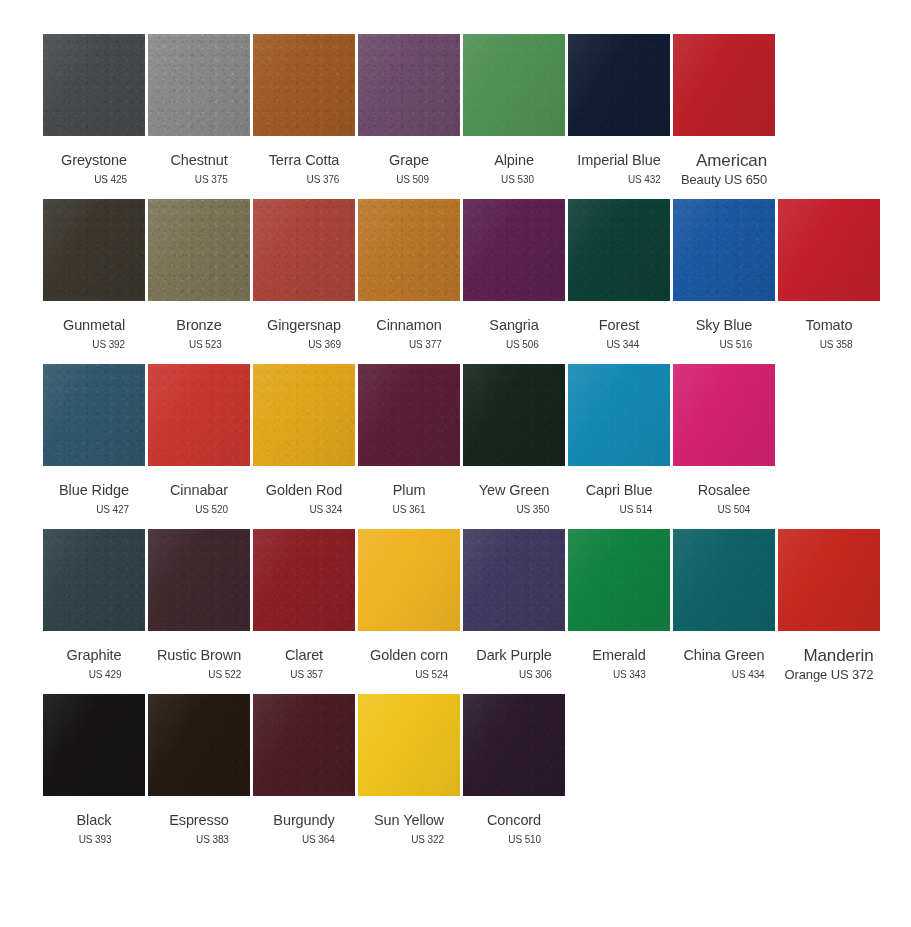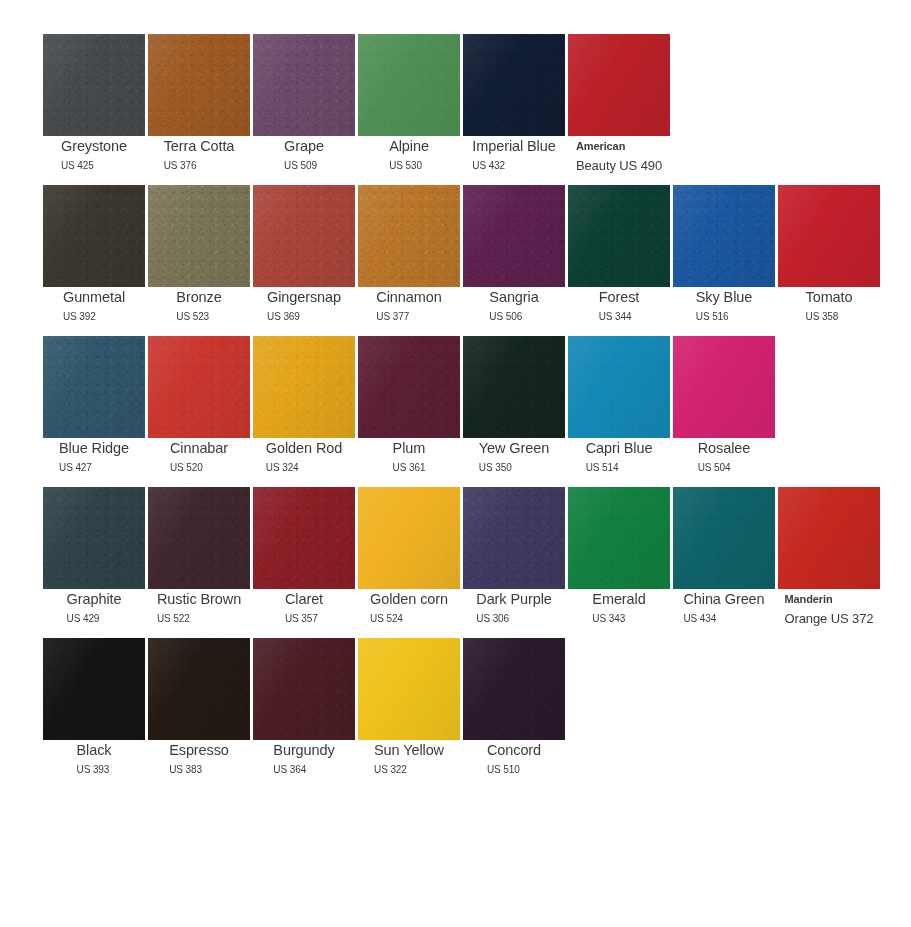--- a/index.html
+++ b/index.html
@@ -66,57 +66,67 @@
   .chip .sheen {
     position: absolute;
     inset: 0;
     background:
       linear-gradient(123deg, rgba(255,255,255,.085) 0%, rgba(255,255,255,0) 38%, rgba(0,0,0,.075) 100%);
     pointer-events: none;
   }
   .chip.smooth .grain { opacity: .30; }
 
   .label {
-    margin-top: 1px;
-    text-align: left;
+    margin-top: 15px;
+    text-align: right;
     line-height: 19px;
     letter-spacing: -0.1px;
   }
   .label .nm {
     display: block;
     font-size: 14.5px;
     white-space: nowrap;
   }
   .label .cd {
     display: block;
     font-size: 10px;
     white-space: nowrap;
   }
   .label.tight .nm,
   .label.tight .cd {
     font-size: 13px;
   }
-  .label.tight .nm { font-size: 11px; font-weight: bold; }
+  .label.tight .nm { font-size: 17px; }
 </style>
 </head>
 <body>
 
 <div id="chart">
     <div class="swatch-row">
       <div class="swatch-cell">
         <div class="chip" style="background-color: rgb(70, 74, 77);">
           <div class="grain"></div>
           <div class="sheen"></div>
         </div>
         <div class="label">
           <span class="nm">Greystone</span>
           <span class="cd">US 425</span>
         </div>
       </div>
       <div class="swatch-cell">
+        <div class="chip">
+          <div class="grain"></div>
+          <div class="sheen"></div>
+        </div>
+        <div class="label">
+          <span class="nm">Chestnut</span>
+          <span class="cd">US 375</span>
+        </div>
+      </div>
+      <div class="swatch-cell">
         <div class="chip" style="background-color: rgb(158, 90, 36);">
           <div class="grain"></div>
           <div class="sheen"></div>
         </div>
         <div class="label">
           <span class="nm">Terra Cotta</span>
           <span class="cd">US 376</span>
         </div>
       </div>
       <div class="swatch-cell">
@@ -149,21 +159,21 @@
           <span class="cd">US 432</span>
         </div>
       </div>
       <div class="swatch-cell">
         <div class="chip smooth" style="background-color: rgb(187, 32, 40);">
           <div class="grain"></div>
           <div class="sheen"></div>
         </div>
         <div class="label tight">
           <span class="nm">American</span>
-          <span class="cd">Beauty US 490</span>
+          <span class="cd">Beauty US 650</span>
         </div>
       </div>
     </div>
     <div class="swatch-row">
       <div class="swatch-cell">
         <div class="chip" style="background-color: rgb(59, 55, 47);">
           <div class="grain"></div>
           <div class="sheen"></div>
         </div>
         <div class="label">

